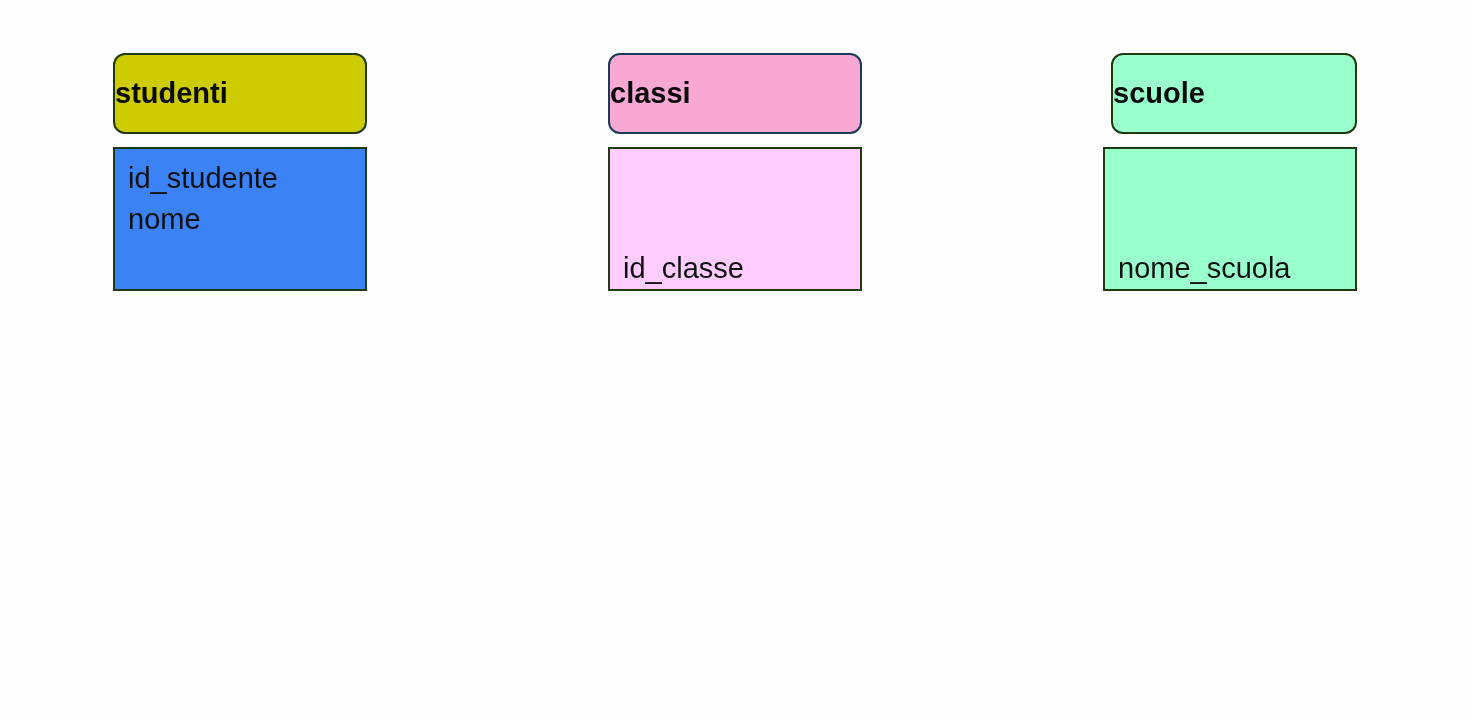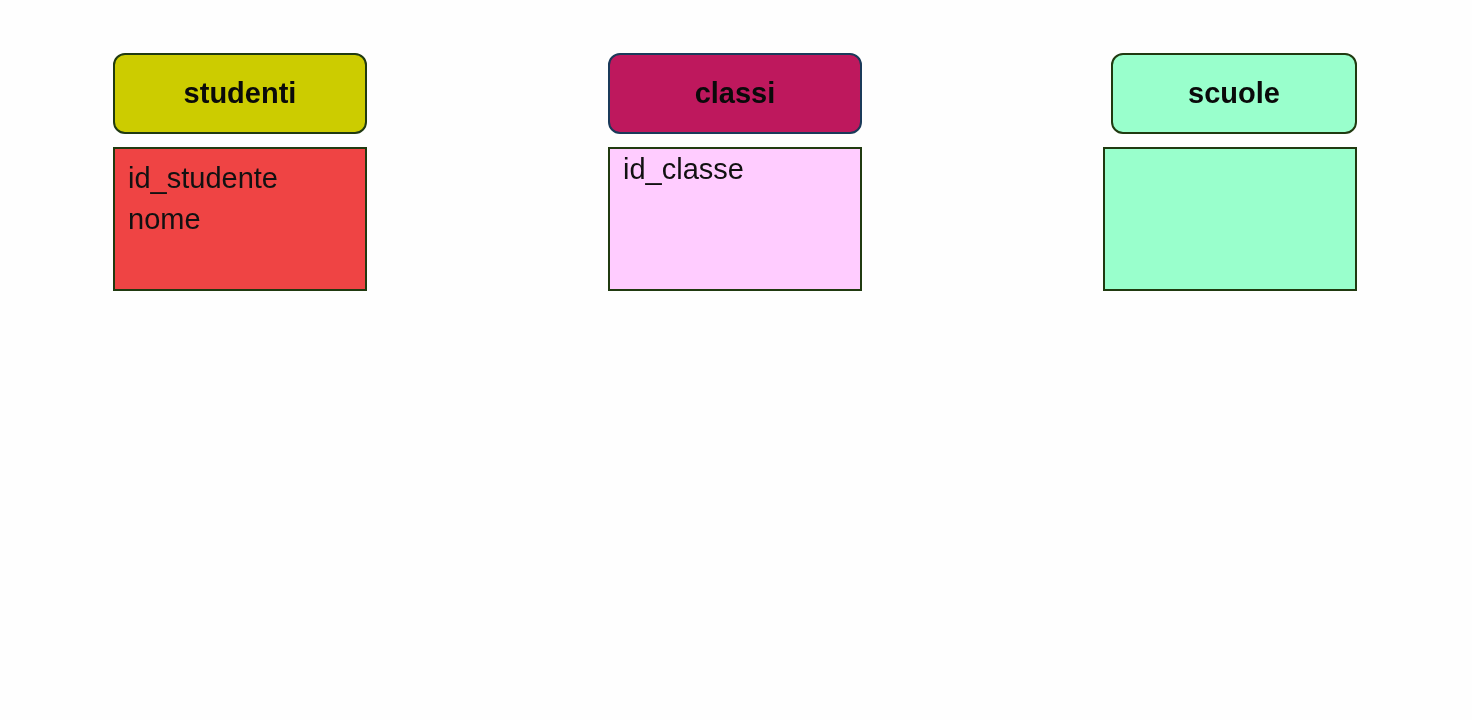--- a/index.html
+++ b/index.html
@@ -21,34 +21,33 @@
       top: 53px;
       width: 254px;
     }
     .entity-header {
       box-sizing: border-box;
       height: 81px;
       border: 2.5px solid #203a10;
       border-radius: 12px;
       display: flex;
       align-items: center;
-      justify-content: center;
       font-weight: bold;
       font-size: 29px;
       color: #0a0a0a;
     }
     .entity-body {
       box-sizing: border-box;
       margin-top: 13px;
       height: 144px;
       border: 2.5px solid #203a10;
       padding: 0 0 0 13px;
       display: flex;
       flex-direction: column;
-      justify-content: flex-start;
+      justify-content: flex-end;
       font-size: 29px;
       color: #111;
       line-height: 41px;
     }
     .entity-body.top-align {
       justify-content: flex-start;
       padding-top: 9px;
     }
     .attr {
       white-space: nowrap;
@@ -56,36 +55,37 @@
   </style>
 </head>
 <body>
 
 <div class="canvas">
 
   <div class="entity" style="left:113px;">
     <div class="entity-header" style="background:#cccc00;">
       <span>studenti</span>
     </div>
-    <div class="entity-body top-align" style="background:#ef4444;">
+    <div class="entity-body top-align" style="background:#3b82f6;">
       <div class="attr">id_studente</div>
       <div class="attr">nome</div>
     </div>
   </div>
 
   <div class="entity" style="left:608px;">
-    <div class="entity-header" style="background:#be185d; border-color:#1a3a5a;">
+    <div class="entity-header" style="background:#f9a8d4; border-color:#1a3a5a;">
       <span>classi</span>
     </div>
     <div class="entity-body" style="background:#ffccff;">
       <div class="attr">id_classe</div>
     </div>
   </div>
 
   <div class="entity" style="left:1103px;">
     <div class="entity-header" style="background:#99ffcc;margin-left:8px;">
       <span>scuole</span>
     </div>
     <div class="entity-body" style="background:#99ffcc;">
+      <div class="attr">nome_scuola</div>
     </div>
   </div>
 
 </div>
 
 </body></html>

